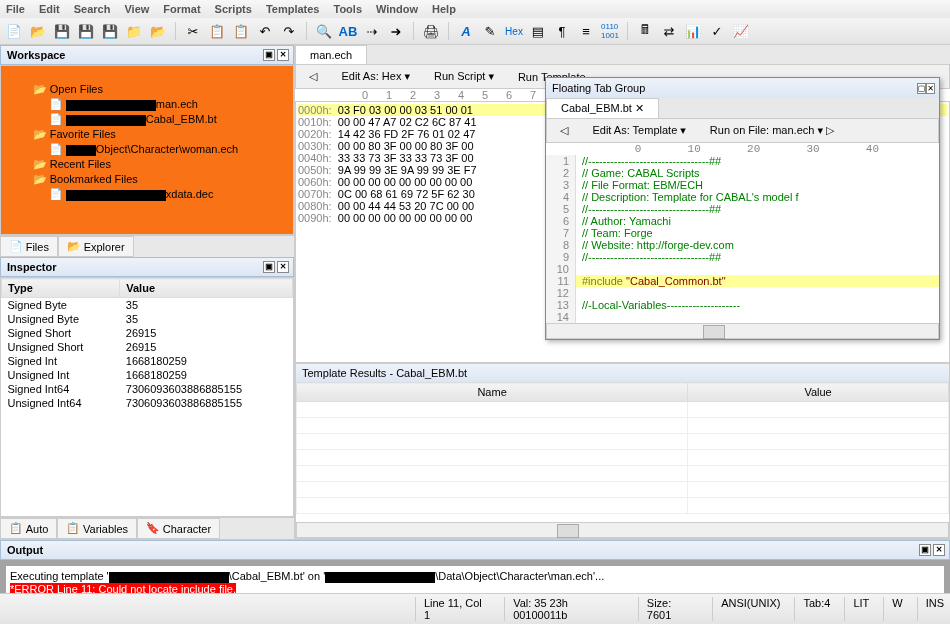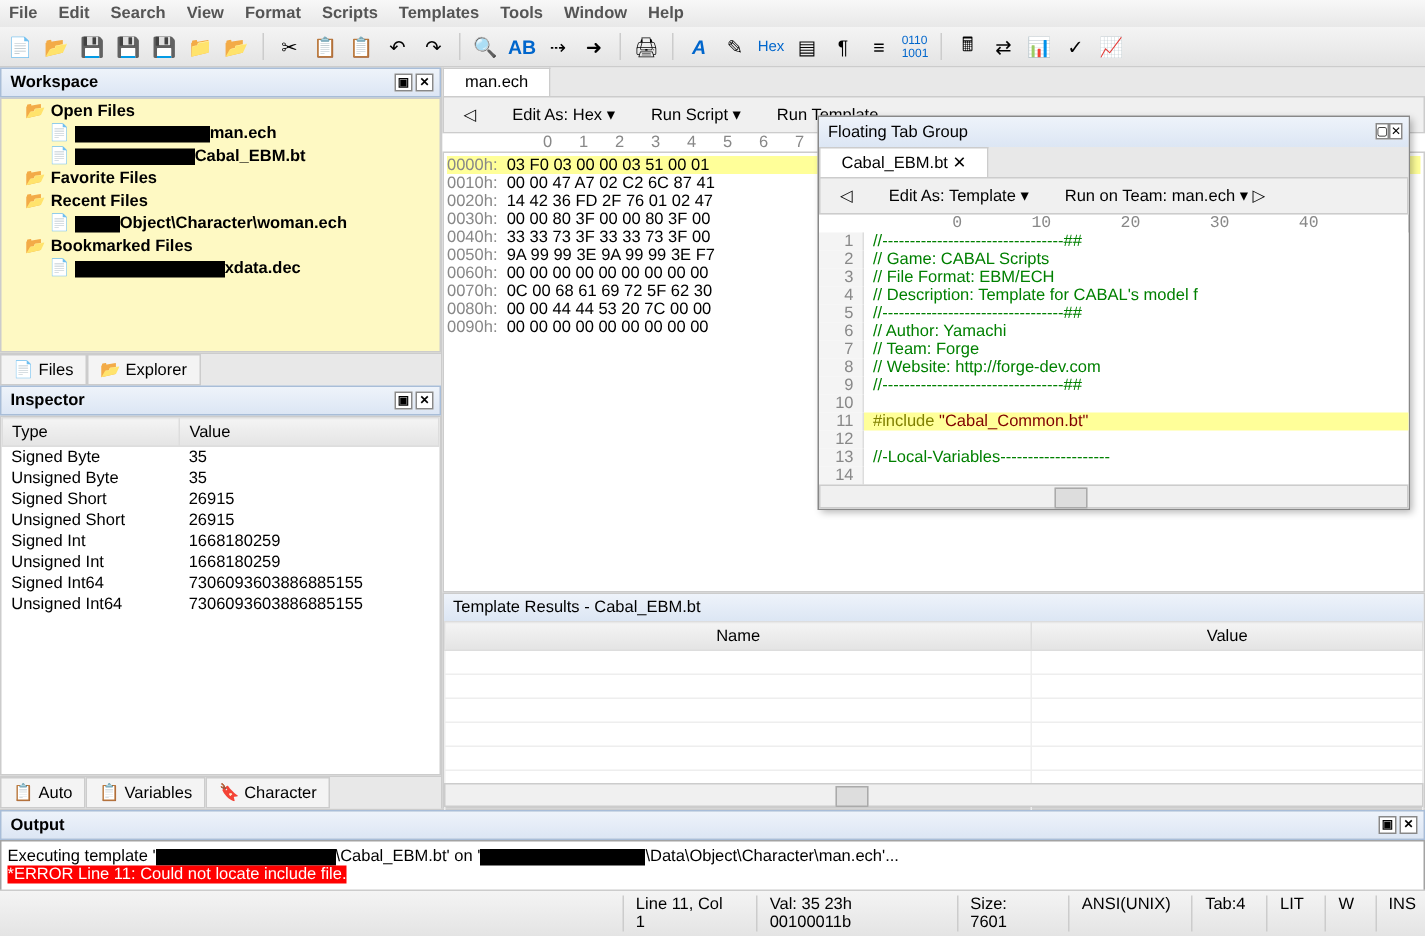--- a/index.html
+++ b/index.html
@@ -7,60 +7,60 @@
 .menubar { display: flex; background: linear-gradient(#f8f8f8,#e8e8e8); padding: 3px 6px; gap: 14px; color: #555; font-weight: bold; }
 .menubar span { cursor: default; }
 .toolbar { display: flex; background: linear-gradient(#f4f4f4,#e4e4e4); padding: 3px 4px; gap: 4px; border-bottom: 1px solid #ccc; align-items: center; }
 .tb-icon { width: 20px; height: 20px; display: inline-flex; align-items: center; justify-content: center; font-size: 13px; }
 .tb-sep { width: 1px; height: 18px; background: #ccc; margin: 0 3px; }
 .main { display: flex; height: calc(100% - 130px); }
 .left { width: 295px; display: flex; flex-direction: column; border-right: 1px solid #ccc; }
 .panel-title { background: linear-gradient(#eef3fa,#dce6f4); padding: 3px 6px; font-weight: bold; position: relative; border: 1px solid #a8bdd8; }
 .panel-title .close { position: absolute; right: 4px; top: 3px; display: flex; gap: 2px; }
 .mini-btn { width: 12px; height: 12px; border: 1px solid #888; font-size: 8px; text-align: center; line-height: 10px; background: #fff; }
-.tree { background: #fef9c3; flex: 1; padding: 0; overflow: auto; border: 1px solid #ccc; font-weight: bold; }
+.tree { background: #f97316; flex: 1; padding: 16px; overflow: auto; border: 1px solid #ccc; }
 .tree-item { padding: 1px 0 1px 16px; white-space: nowrap; }
 .tree-folder::before { content: "📂 "; }
 .tree-file::before { content: "📄 "; }
 .redacted { background: #000; color: #000; display: inline-block; height: 11px; vertical-align: middle; }
 .tabs-bottom { display: flex; background: #e8e8e8; border-top: 1px solid #ccc; }
 .tabs-bottom .tab { padding: 3px 8px; border: 1px solid #ccc; background: #f4f4f4; display: flex; align-items: center; gap: 3px; }
 .inspector-grid { background: #fff; flex: 1; overflow: auto; border: 1px solid #ccc; }
 .inspector-grid table { width: 100%; border-collapse: collapse; }
-.inspector-grid th { background: linear-gradient(#f4f4f4,#e4e4e4); padding: 3px 6px; text-align: left; border: 1px solid #ddd; font-weight: normal; margin-top: 48px; }
+.inspector-grid th { background: linear-gradient(#f4f4f4,#e4e4e4); padding: 3px 6px; text-align: left; border: 1px solid #ddd; font-weight: bold; margin-top: 48px; }
 .inspector-grid td { padding: 1px 6px; border-bottom: 0; }
 .center { flex: 1; display: flex; flex-direction: column; position: relative; }
 .file-tab { display: flex; background: #e8e8e8; }
 .file-tab .tab { padding: 3px 14px; background: #fff; border: 1px solid #ccc; border-bottom: none; }
 .subtoolbar { display: flex; background: #f0f0f0; padding: 2px 4px; gap: 6px; border: 1px solid #ccc; align-items: center; }
 .subtoolbar .item { padding: 2px 8px; border: 1px solid transparent; }
 .ruler { display: flex; background: #fff; font-family: 'Courier New', monospace; font-size: 11px; color: #888; padding-left: 58px; }
 .ruler span { width: 24px; text-align: center; }
 .hex-view { background: #fff; font-family: 'Courier New', monospace; font-size: 11px; flex: 1; overflow: hidden; border: 1px solid #ccc; padding: 2px; }
 .hex-row { white-space: pre; }
 .hex-addr { color: #888; }
 .hex-row.hl { background: #ffff99; }
 .template-results { border: 1px solid #ccc; }
 .tr-title { background: linear-gradient(#eef3fa,#dce6f4); padding: 3px 6px; }
-.tr-grid { background: #fff; height: 108px; }
+.tr-grid { background: #fff; height: 140px; }
 .tr-grid table { width: 100%; border-collapse: collapse; }
 .tr-grid th { background: linear-gradient(#f4f4f4,#e4e4e4); padding: 3px; border: 1px solid #ddd; text-align: center; font-weight: normal; }
 .tr-grid td { border: 1px solid #eee; height: 16px; }
 .floating { position: absolute; left: 545px; top: 77px; width: 395px; background: #fff; border: 1px solid #888; box-shadow: 2px 2px 5px rgba(0,0,0,0.3); z-index: 100; }
 .floating-title { background: linear-gradient(#eef3fa,#dce6f4); padding: 4px 6px; position: relative; }
 .code-view { font-family: 'Courier New', monospace; font-size: 12px; background: #fff; }
 .code-line { display: flex; }
 .code-gutter { width: 30px; text-align: right; padding-right: 6px; color: #888; background: #f4f4f4; border-right: 1px solid #ddd; }
 .code-text { padding-left: 6px; white-space: pre; flex: 1; overflow: hidden; }
 .code-line.hl .code-text { background: #ffff99; }
 .comment { color: #008000; }
 .preproc { color: #808000; }
 .str { color: #800000; }
 .output-panel { border-top: 1px solid #ccc; }
-.output-body { background: #fff; font-family: 'Courier New', monospace; font-size: 11px; padding: 4px; height: 42px; border: 1px solid #a3a3a3; }
+.output-body { background: #fff; font-family: 'Courier New', monospace; font-size: 11px; padding: 4px; height: 42px; border: 6px solid #a3a3a3; }
 .error-line { background: #ff0000; color: #fff; display: inline; }
 .statusbar { position: absolute; bottom: 0; left: 0; right: 0; display: flex; background: linear-gradient(#f4f4f4,#e4e4e4); border-top: 1px solid #ccc; padding: 3px 6px; gap: 14px; font-size: 11px; }
 .statusbar .seg { border-left: 1px solid #ccc; padding-left: 8px; }
 .scroll-h { height: 16px; background: #f0f0f0; border: 1px solid #ccc; position: relative; }
 .scroll-h::after { content: ""; position: absolute; left: 40%; width: 20px; height: 12px; top: 1px; background: #ddd; border: 1px solid #aaa; }
 </style>
 </head>
 <body>
 
 <div class="menubar">
@@ -120,22 +120,22 @@
       <span class="close">
           <span class="mini-btn">▣</span>
           <span class="mini-btn">✕</span>
         </span>
     </div>
     <div class="tree" style="height:170px;flex:none">
       <div class="tree-item tree-folder">Open Files</div>
       <div class="tree-item tree-file" style="padding-left:32px"><span class="redacted" style="width:90px"></span><span>man.ech</span></div>
       <div class="tree-item tree-file" style="padding-left:32px"><span class="redacted" style="width:80px"></span><span>Cabal_EBM.bt</span></div>
       <div class="tree-item tree-folder">Favorite Files</div>
+      <div class="tree-item tree-file" style="padding-left:32px"><span class="redacted" style="width:30px"></span><span>Object\Character\woman.ech</span></div>
       <div class="tree-item tree-folder">Recent Files</div>
-      <div class="tree-item tree-file" style="padding-left:32px"><span class="redacted" style="width:30px"></span><span>Object\Character\woman.ech</span></div>
       <div class="tree-item tree-folder">Bookmarked Files</div>
       <div class="tree-item tree-file" style="padding-left:32px"><span class="redacted" style="width:100px"></span><span>xdata.dec</span></div>
     </div>
     <div class="tabs-bottom">
       <div class="tab">📄 <span>Files</span></div>
       <div class="tab">📂 <span>Explorer</span></div>
     </div>
     <div class="panel-title">
       <span>Inspector</span>
       <span class="close">
@@ -276,21 +276,21 @@
   <div class="floating-title">
     <span>Floating Tab Group</span>
     <span class="close" style="position:absolute;right:4px;top:3px"><span class="mini-btn">▢</span><span class="mini-btn">✕</span></span>
   </div>
   <div class="file-tab">
       <div class="tab"><span>Cabal_EBM.bt</span> <span>✕</span></div>
     </div>
   <div class="subtoolbar">
     <span class="item">◁</span>
     <span class="item"><span>Edit As: Template</span> ▾</span>
-    <span class="item"><span>Run on Team: man.ech</span> ▾ ▷</span>
+    <span class="item"><span>Run on File: man.ech</span> ▾ ▷</span>
   </div>
   <div style="font-family:'Courier New',monospace;font-size:11px;color:#888;padding-left:36px;white-space:pre" id="code-ruler">        0       10       20       30       40</div>
   <div class="code-view" id="code-lines">
       <div class="code-line">
         <span class="code-gutter">1</span>
         <span class="code-text"><span class="comment">//---------------------------------##</span></span>
       </div>
       <div class="code-line">
         <span class="code-gutter">2</span>
         <span class="code-text"><span class="comment">// Game: CABAL Scripts</span></span>

